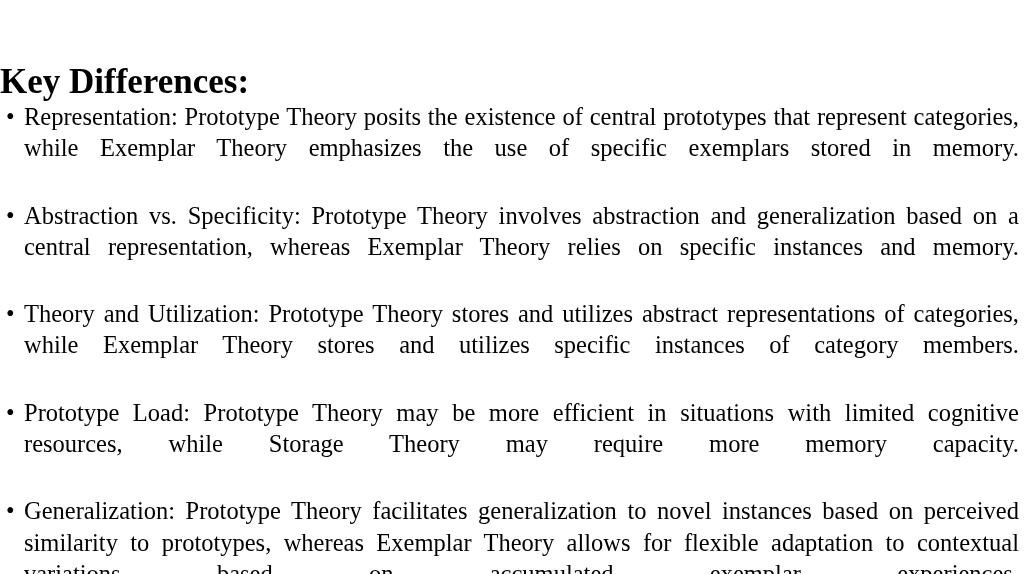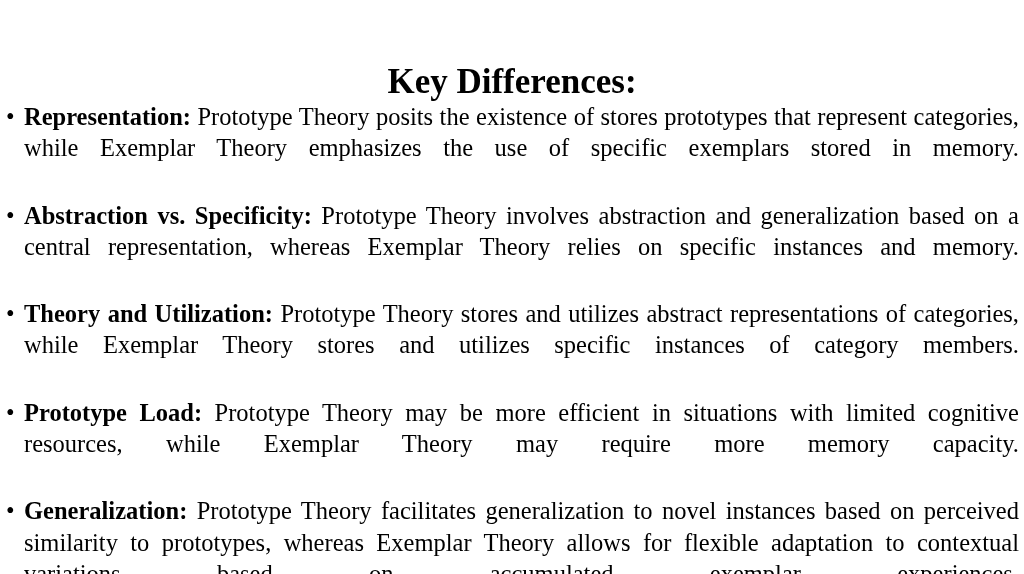--- a/index.html
+++ b/index.html
@@ -21,21 +21,21 @@
     width: 1024px;
     height: 574px;
     box-sizing: border-box;
   }
 
   .slide-title {
     position: absolute;
     top: 38px;
     left: 0;
     width: 1024px;
-    text-align: center;
+    text-align: left;
     font-size: 35px;
     line-height: 42px;
     font-weight: bold;
     letter-spacing: 0px;
   }
 
   .bullet-list {
     position: absolute;
     top: 101px;
     left: 3px;
@@ -66,21 +66,21 @@
     position: absolute;
     left: 3px;
     top: 0;
     font-size: 24.5px;
     line-height: 31.2px;
     width: 14px;
     text-align: left;
   }
 
   .bullet-lead {
-    font-weight: bold;
+    font-weight: normal;
   }
 
   .bullet-body {
     font-weight: normal;
   }
 
   
   .bullet-item::after {
     content: "";
     display: inline-block;
@@ -91,33 +91,33 @@
 </head>
 <body style="background: rgb(255, 255, 255); color: rgb(0, 0, 0);">
 
 <div class="slide">
 
   <h1 class="slide-title">Key Differences:</h1>
 
   <ul class="bullet-list">
 
     <li class="bullet-item">
-      <span class="bullet-marker">•</span><span class="bullet-lead">Representation:</span><span class="bullet-body"> Prototype Theory posits the existence of stores prototypes that represent categories, while Exemplar Theory emphasizes the use of specific exemplars stored in memory.</span>
+      <span class="bullet-marker">•</span><span class="bullet-lead">Representation:</span><span class="bullet-body"> Prototype Theory posits the existence of central prototypes that represent categories, while Exemplar Theory emphasizes the use of specific exemplars stored in memory.</span>
     </li>
 
     <li class="bullet-item">
       <span class="bullet-marker">•</span><span class="bullet-lead">Abstraction vs. Specificity:</span><span class="bullet-body"> Prototype Theory involves abstraction and generalization based on a central representation, whereas Exemplar Theory relies on specific instances and memory.</span>
     </li>
 
     <li class="bullet-item">
       <span class="bullet-marker">•</span><span class="bullet-lead">Theory and Utilization:</span><span class="bullet-body"> Prototype Theory stores and utilizes abstract representations of categories, while Exemplar Theory stores and utilizes specific instances of category members.</span>
     </li>
 
     <li class="bullet-item">
-      <span class="bullet-marker">•</span><span class="bullet-lead">Prototype Load:</span><span class="bullet-body"> Prototype Theory may be more efficient in situations with limited cognitive resources, while Exemplar Theory may require more memory capacity.</span>
+      <span class="bullet-marker">•</span><span class="bullet-lead">Prototype Load:</span><span class="bullet-body"> Prototype Theory may be more efficient in situations with limited cognitive resources, while Storage Theory may require more memory capacity.</span>
     </li>
 
     <li class="bullet-item">
       <span class="bullet-marker">•</span><span class="bullet-lead">Generalization:</span><span class="bullet-body"> Prototype Theory facilitates generalization to novel instances based on perceived similarity to prototypes, whereas Exemplar Theory allows for flexible adaptation to contextual variations based on accumulated exemplar experiences.</span>
     </li>
 
   </ul>
 </div>
 
 </body></html>

